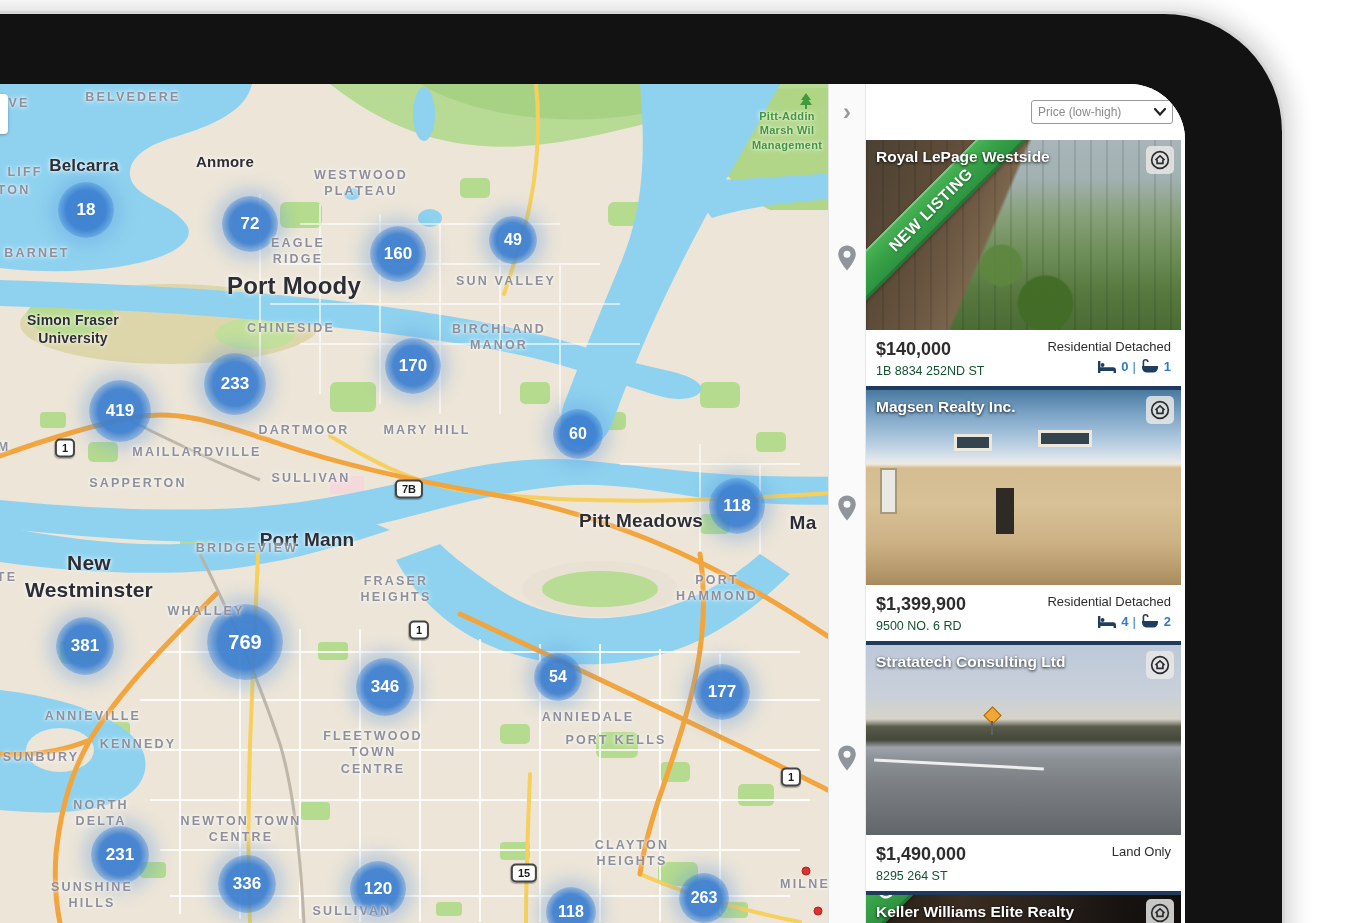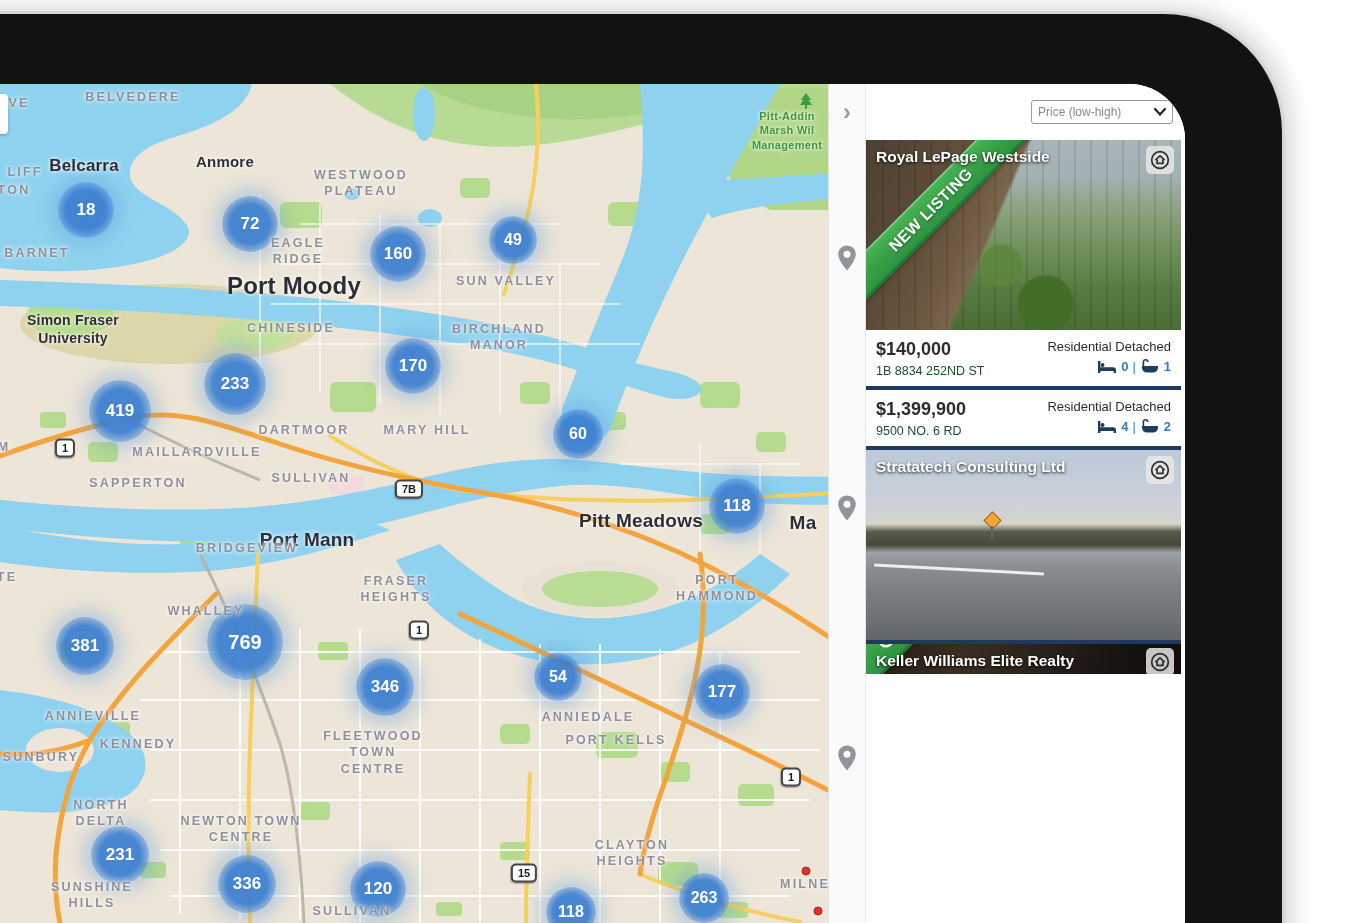--- a/index.html
+++ b/index.html
@@ -253,20 +253,22 @@
           <div class="maplabel area" style="left: 304px; top: 346px;">DARTMOOR</div>
           <div class="maplabel area" style="left: 427px; top: 346px;">MARY HILL</div>
           <div class="maplabel area" style="left: 4px; top: 363px;">M</div>
           <div class="maplabel area" style="left: 197px; top: 368px;">MAILLARDVILLE</div>
           <div class="maplabel area" style="left: 311px; top: 394px;">SULLIVAN</div>
           <div class="maplabel area" style="left: 138px; top: 399px;">SAPPERTON</div>
           <div class="maplabel city" style="left: 641px; top: 437px; font-size: 19px; font-weight: 700;">Pitt Meadows</div>
           <div class="maplabel city" style="left: 803px; top: 439px; font-size: 19px; font-weight: 700;">Ma</div>
           <div class="maplabel city" style="left: 307px; top: 456px; font-size: 19px;">Port Mann</div>
           <div class="maplabel area" style="left: 208px; top: 464px; margin-left: 39px;">BRIDGEVIEW</div>
+          <div class="maplabel city" style="left: 89px; top: 492px; font-size: 21px; font-weight: 700;">New
+Westminster</div>
           <div class="maplabel area" style="left: 7px; top: 493px;">TE</div>
           <div class="maplabel area" style="left: 396px; top: 505px;">FRASER
 HEIGHTS</div>
           <div class="maplabel area" style="left: 717px; top: 504px;">PORT
 HAMMOND</div>
           <div class="maplabel area" style="left: 206px; top: 527px;">WHALLEY</div>
           <div class="maplabel area" style="left: 93px; top: 632px;">ANNIEVILLE</div>
           <div class="maplabel area" style="left: 138px; top: 660px;">KENNEDY</div>
           <div class="maplabel area" style="left: 41px; top: 673px;">SUNBURY</div>
           <div class="maplabel area" style="left: 373px; top: 668px;">FLEETWOOD
@@ -363,20 +365,33 @@
                 <path d="M3.4,7 V3 a2.2,2.2 0 0 1 4.4,0" stroke="#1d3e5e" stroke-width="1.6" fill="none"></path>
               </svg>
               <span class="n">1</span>
             </div>
           </div>
         </div>
         <div class="card-sep"></div>
       </div>
 
       <div class="card">
+        <div class="photo photo2">
+          <div class="win" style="left:88px; top:44px; width:38px; height:17px;"></div>
+          <div class="win" style="left:172px; top:40px; width:54px; height:17px;"></div>
+          <div class="door-w"></div>
+          <div class="door-d"></div>
+          <div class="agency">Magsen Realty Inc.</div>
+          <div class="corner-ic">
+            <svg width="20" height="20" viewBox="0 0 24 24">
+              <circle cx="12" cy="12" r="10" fill="none" stroke="#2b2b2b" stroke-width="2"></circle>
+              <path d="M6.5,12 L12,7 L17.5,12 M8.5,11.5 V16 H15.5 V11.5" stroke="#2b2b2b" stroke-width="2" fill="none"></path>
+            </svg>
+          </div>
+        </div>
         <div class="info">
           <div>
             <div class="price">$1,399,900</div>
             <div class="addr">9500 NO. 6 RD</div>
           </div>
           <div>
             <div class="ptype">Residential Detached</div>
             <div class="stats">
               <svg width="20" height="14" viewBox="0 0 20 14">
                 <path d="M1,13 V1 h2.4 v6.2 h12.6 a3,3 0 0 1 3,3 v2.8 h-2.4 v-2 H3.4 v2 Z" fill="#1d3e5e"></path>
@@ -401,20 +416,29 @@
           <div class="sign-post"></div>
           <div class="road-line"></div>
           <div class="agency">Stratatech Consulting Ltd</div>
           <div class="corner-ic">
             <svg width="20" height="20" viewBox="0 0 24 24">
               <circle cx="12" cy="12" r="10" fill="none" stroke="#2b2b2b" stroke-width="2"></circle>
               <path d="M6.5,12 L12,7 L17.5,12 M8.5,11.5 V16 H15.5 V11.5" stroke="#2b2b2b" stroke-width="2" fill="none"></path>
             </svg>
           </div>
         </div>
+        <div class="info">
+          <div>
+            <div class="price">$1,490,000</div>
+            <div class="addr">8295 264 ST</div>
+          </div>
+          <div>
+            <div class="ptype">Land Only</div>
+          </div>
+        </div>
         <div class="card-sep"></div>
       </div>
 
       <div class="card">
         <div class="photo photo4">
           <div class="ribbon ribbon4">
             <svg width="22" height="22" viewBox="0 0 24 24">
               <path d="M19,12 a7,7 0 1 1 -2,-5" fill="none" stroke="#fff" stroke-width="2.6"></path>
               <path d="M19,3 L19.4,8 L14.4,7.6 Z" fill="#fff"></path>
             </svg>

